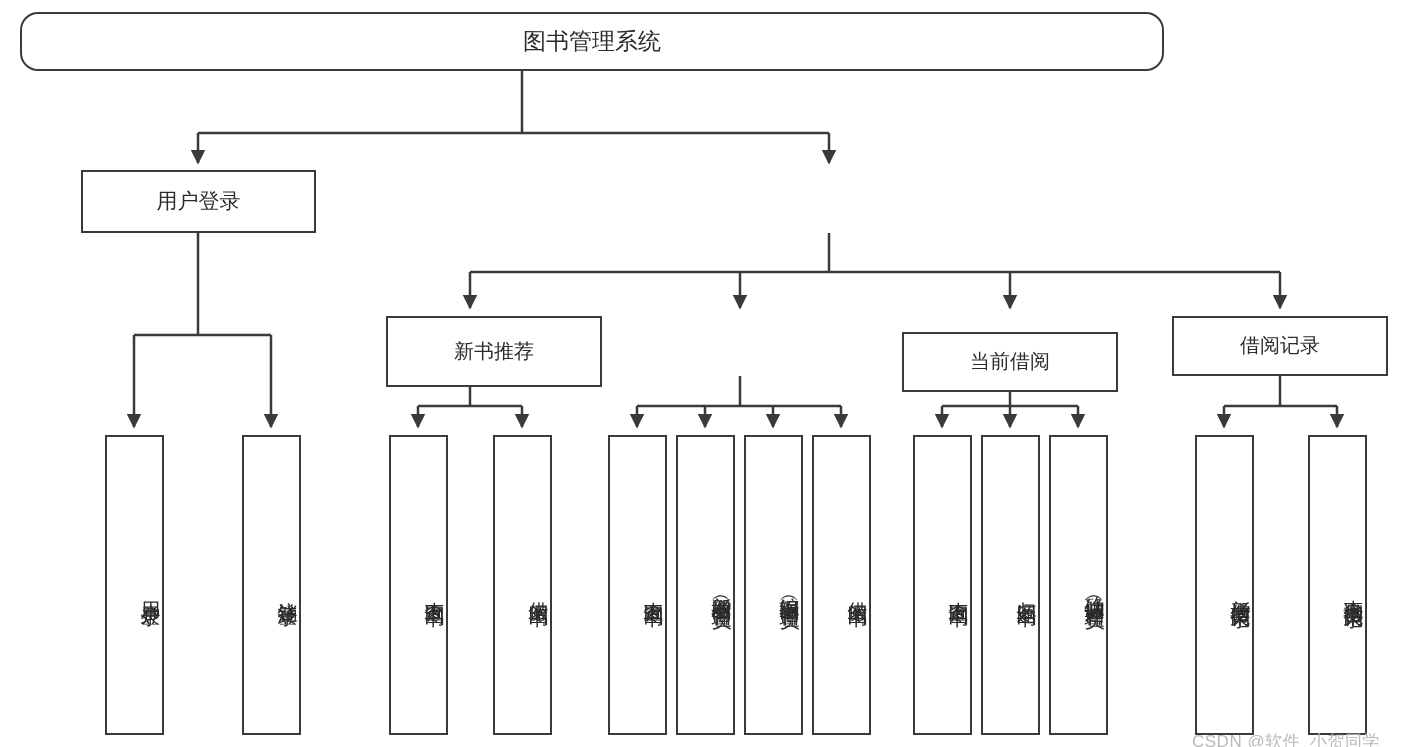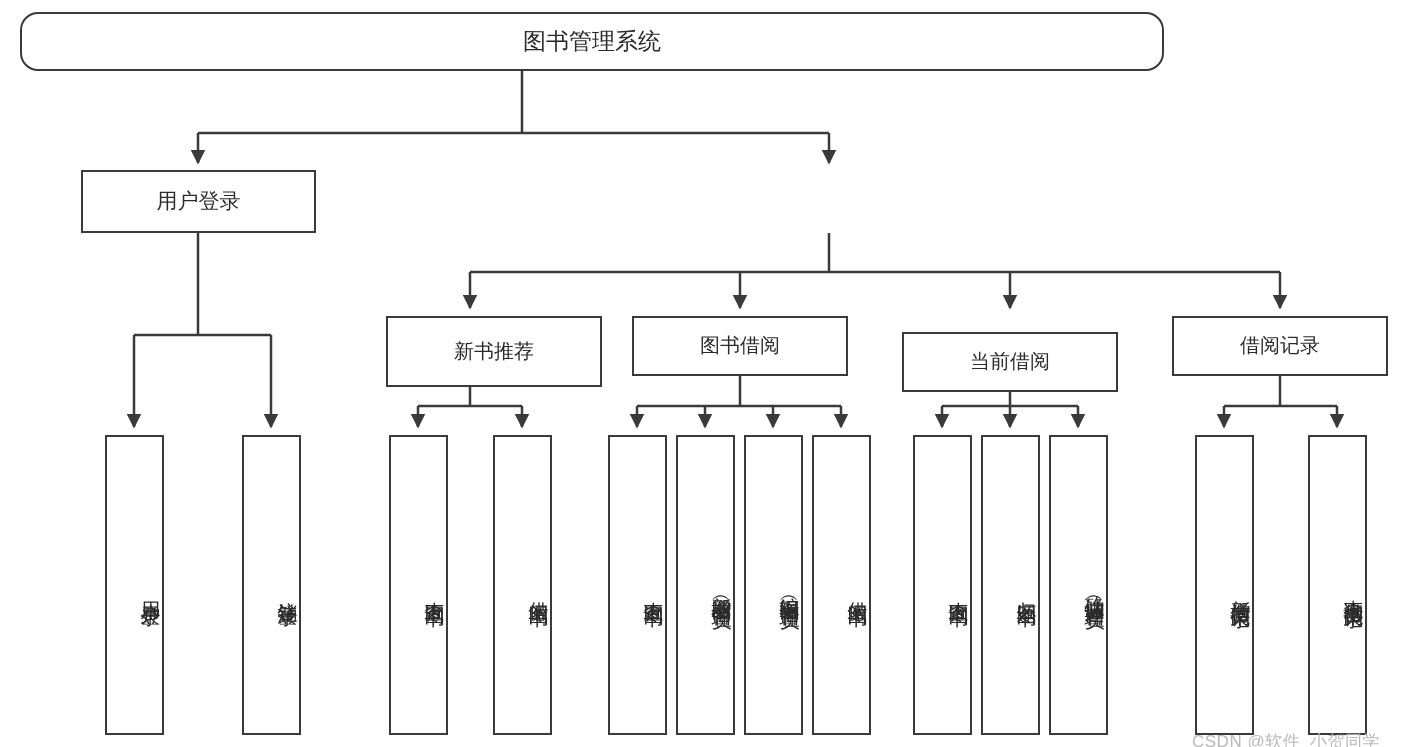--- a/index.html
+++ b/index.html
@@ -112,23 +112,20 @@
     <span class="label">图书管理系统</span>
   </div>
 
   <div class="node tier2" style="left:81px; top:170px; width:235px; height:63px;">
     <span class="label">用户登录</span>
   </div>
 
   <div class="node tier3" style="left:362px; top:316px; width:216px; height:71px;margin-left:24px;">
     <span class="label">新书推荐</span>
   </div>
-  <div class="node tier3" style="left:632px; top:316px; width:216px; height:60px;">
-    <span class="label">图书借阅</span>
-  </div>
   <div class="node tier3" style="left:902px; top:332px; width:216px; height:60px;">
     <span class="label">当前借阅</span>
   </div>
   <div class="node tier3" style="left:1172px; top:316px; width:216px; height:60px;">
     <span class="label">借阅记录</span>
   </div>
 
   <div class="node leaf" style="left:105px; top:435px; width:59px; height:300px;">
     <span class="label">用户登录</span>
   </div>

